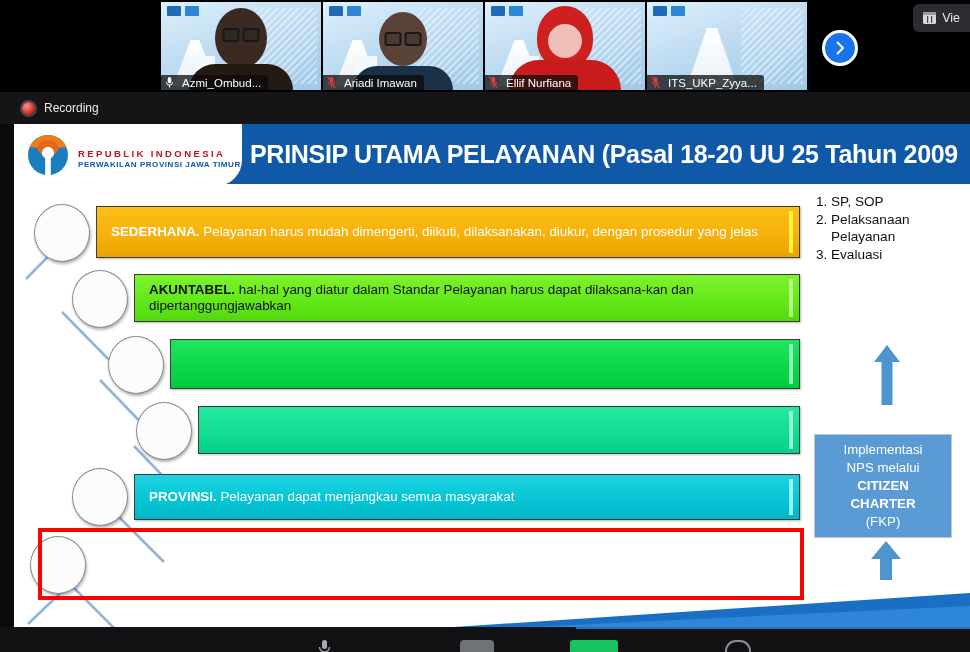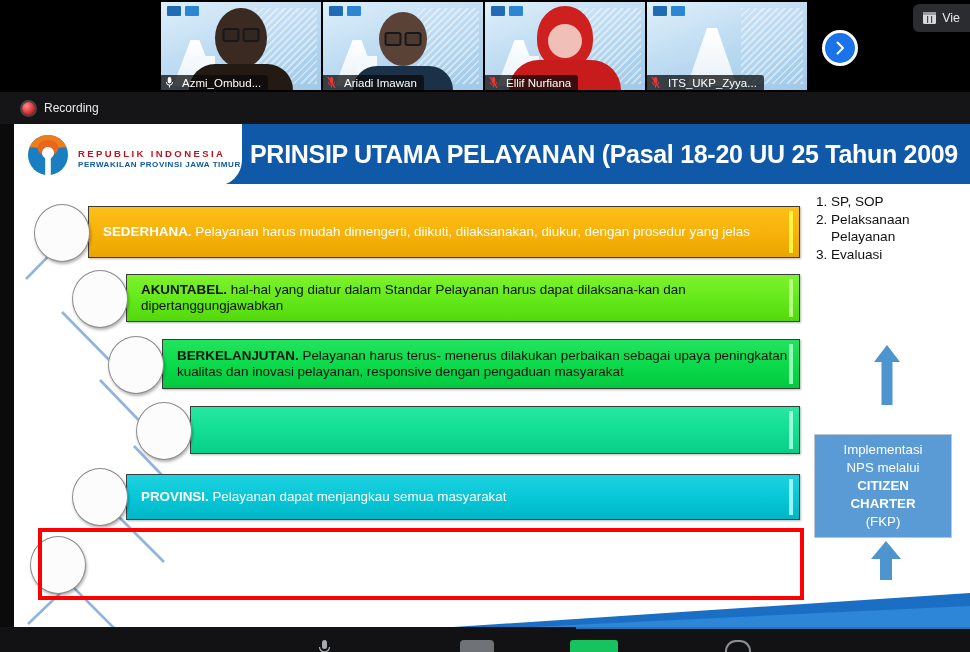--- a/index.html
+++ b/index.html
@@ -62,21 +62,21 @@
   .omb-2{font-size:9.5px;font-weight:bold;color:#c0121b;letter-spacing:2.4px;margin-top:8px;}
   .omb-3{font-size:8px;font-weight:bold;color:#0d59a8;letter-spacing:.55px;margin-top:2px;}
   .hdr-title{position:absolute;left:236px;top:0;height:60px;display:flex;align-items:center;
     color:#fff;font-size:25px;font-weight:bold;white-space:nowrap;letter-spacing:-.3px;}
 
   .stage{position:absolute;left:0;top:60px;width:956px;height:443px;}
 
   .connectors{position:absolute;left:0;top:0;width:956px;height:443px;}
 
   .row{position:absolute;height:46px;}
-  .bar{position:absolute;left:0;top:0;right:0;height:46px;box-sizing:border-box;
+  .bar{position:absolute;left:8px;top:0;right:0;height:46px;box-sizing:border-box;
     border:1px solid #3c3c3c;display:flex;align-items:center;padding:0 10px 0 14px;
     box-shadow:1px 1px 2px rgba(0,0,0,.28);}
   .bar p{margin:0;font-size:13.4px;line-height:1.22;}
   .bar b{font-weight:bold;}
   .ell{position:absolute;width:54px;height:56px;border-radius:50%;background:#fcfcfc;
     border:1.4px solid #8b8b8b;box-shadow:1px 2px 3px rgba(0,0,0,.3);z-index:3;}
 
   .b1{background:linear-gradient(180deg,#fcbf17 0%,#f7b10a 55%,#e9a500 100%);color:#fff;}
   .b1 .sheen{position:absolute;right:6px;top:4px;bottom:4px;width:4px;background:rgba(255,255,80,.85);}
   .b2{background:linear-gradient(180deg,#7ef32b 0%,#63e81a 55%,#53d80d 100%);color:#111;}
@@ -287,21 +287,20 @@
       <div class="row" style="left:112px;top:90px;width:674px;">
         <div class="bar b2" style="height:48px;">
           <p><b>AKUNTABEL.</b><span>  hal-hal yang diatur dalam Standar  Pelayanan harus dapat dilaksana-kan dan dipertanggungjawabkan</span></p>
           <i class="sheen"></i>
         </div>
       </div>
       <div class="ell" style="left:58px;top:86px;"></div>
 
       <div class="row" style="left:148px;top:155px;width:638px;">
         <div class="bar b3" style="height:50px;">
-          <p><b>BERKELANJUTAN.</b><span> Pelayanan harus terus- menerus dilakukan perbaikan  sebagai upaya peningkatan  kualitas dan inovasi pelayanan, responsive dengan pengaduan masyarakat</span></p>
           <i class="sheen"></i>
         </div>
       </div>
       <div class="ell" style="left:94px;top:152px;"></div>
 
       <div class="row" style="left:176px;top:222px;width:610px;">
         <div class="bar b4" style="height:48px;">
           <i class="sheen"></i>
         </div>
       </div>

